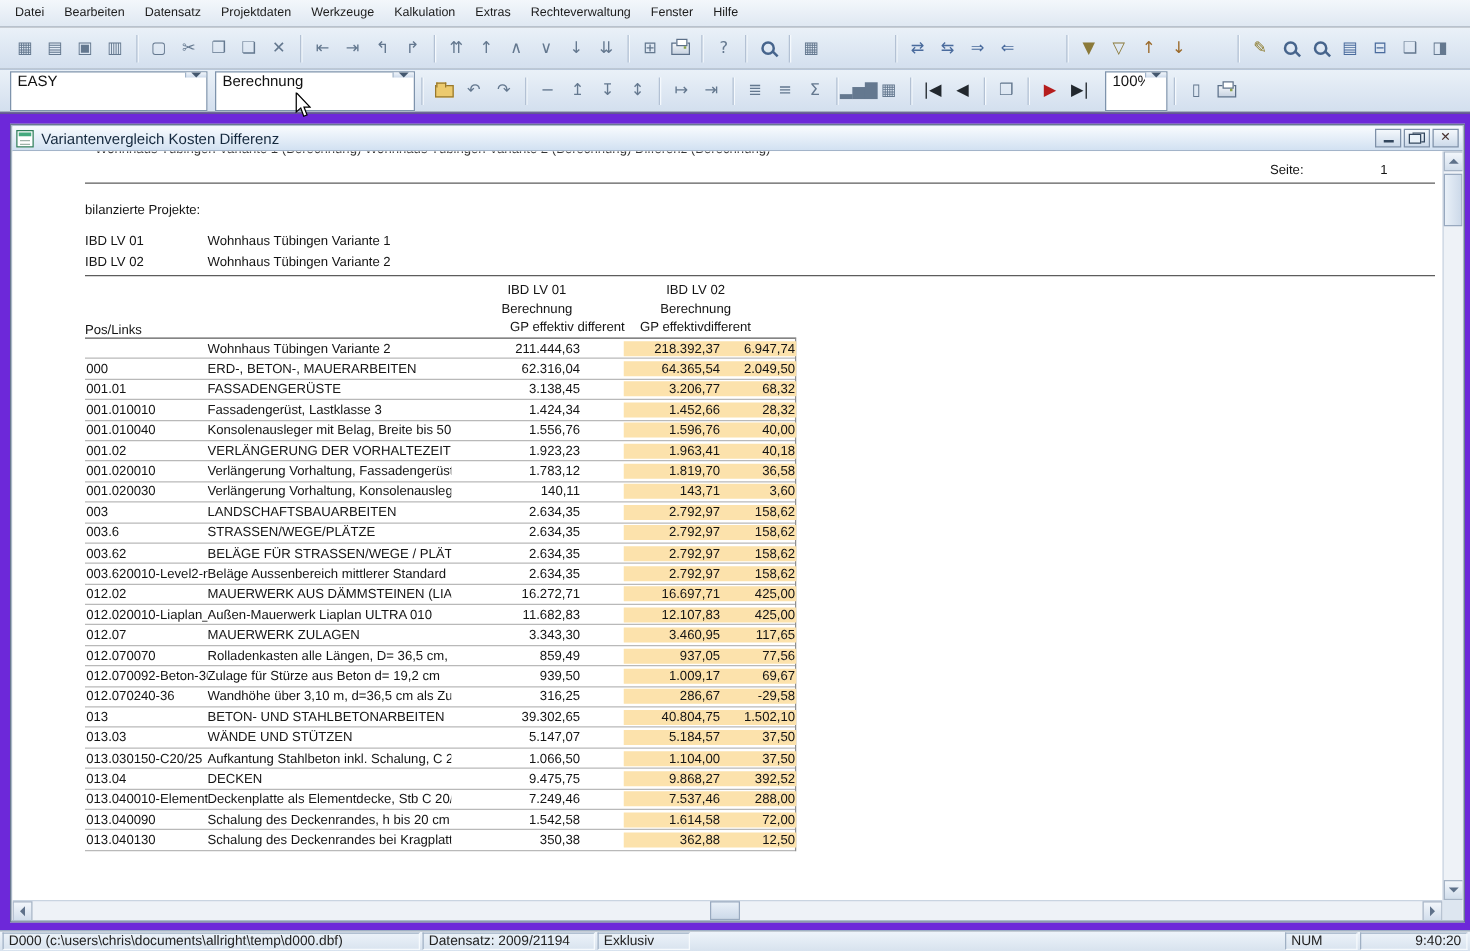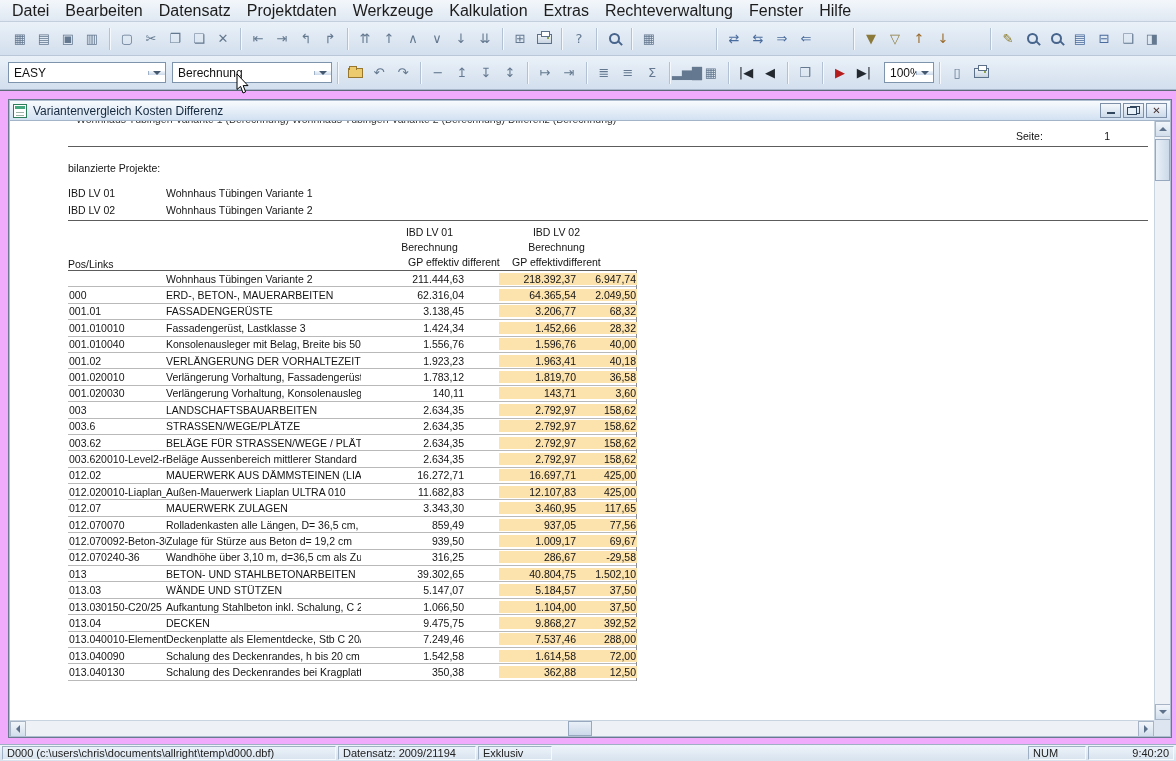--- a/index.html
+++ b/index.html
@@ -2,52 +2,52 @@
 <html style="--hl: #fce2ac;"><head>
 <meta charset="utf-8">
 <style>
   *{margin:0;padding:0;box-sizing:border-box}
   html,body{width:1176px;height:761px;overflow:hidden}
   body{position:relative;font-family:"Liberation Sans",sans-serif;background:#7f7f7f}
 
   
   .menubar{position:absolute;left:0;top:0;right:0;height:22px;background:linear-gradient(#f3f7fb,#dfe8f2);
     border-bottom:1px solid #c3cfdd;display:flex;align-items:center;padding-left:4px}
-  .menu-item{font-size:16px;color:#1c1c1c;padding:3px 8px;cursor:default}
+  .menu-item{font-size:10px;color:#1c1c1c;padding:3px 8px;cursor:default}
   .toolbar{position:absolute;left:0;right:0;display:flex;align-items:center;
     background:linear-gradient(#eaf1f8,#d3dfee);border-bottom:1px solid #b9c7d9;padding:0 8px}
   .tb1{top:22px;height:34px}
   .tb2{top:56px;height:34px;border-bottom:1px solid #a9b8cb}
   .tbgroup{display:flex;align-items:center}
   .tb-sep{width:1px;height:22px;background:#b3c1d4;box-shadow:1px 0 0 #f5f9fd;margin:0 5px;flex:none}
   .gap50{width:50px;flex:none}.gap30{width:30px;flex:none}
   .tbtn{width:24px;height:24px;display:flex;align-items:center;justify-content:center;
     font-family:"DejaVu Sans",sans-serif;font-size:13px;color:#64788f;flex:none;cursor:default}
   .tbtn .g{line-height:1}
   
   .ic-mag{width:11px;height:11px;border:2px solid #46648c;border-radius:50%;position:relative;display:inline-block}
   .ic-mag::after{content:"";position:absolute;width:6px;height:2px;background:#46648c;right:-5px;bottom:-2px;transform:rotate(45deg)}
   .ic-printer{width:15px;height:10px;background:linear-gradient(#f2f5f9,#c9d4e2);border:1px solid #5c7089;position:relative;display:inline-block}
   .ic-printer::before{content:"";position:absolute;left:3px;top:-4px;width:7px;height:4px;background:#fff;border:1px solid #5c7089}
   .ic-printer::after{content:"";position:absolute;right:2px;top:2px;width:2px;height:2px;background:#8ba24e}
   .ic-folder{width:15px;height:10px;background:#ecc желт}
   .ic-folder{width:15px;height:10px;background:#ecca6e;border:1px solid #97782e;position:relative;display:inline-block}
   .ic-folder::before{content:"";position:absolute;left:0;top:-3px;width:6px;height:3px;background:#ecca6e;border:1px solid #97782e;border-bottom:none}
   
-  .combo{height:21px;background:#fff;border:1px solid #7e93ac;display:flex;align-items:center;flex:none}
+  .combo{height:32px;background:#fff;border:1px solid #7e93ac;display:flex;align-items:flex-start;flex:none}
   .combo .val{flex:1;font-size:12px;color:#111;display:flex;align-items:center;padding:0 5px;white-space:nowrap;overflow:hidden}
   .combo .arrow-btn{width:17px;background:linear-gradient(#f1f6fb,#ccd9ea);border-left:1px solid #9fb2c8;
     display:flex;align-items:center;justify-content:center}
   .tri-down{width:0;height:0;border-left:4px solid transparent;border-right:4px solid transparent;border-top:4px solid #44586f}
   .tri-up{width:0;height:0;border-left:4px solid transparent;border-right:4px solid transparent;border-bottom:4px solid #5e718a}
   .tri-left{width:0;height:0;border-top:4px solid transparent;border-bottom:4px solid transparent;border-right:4px solid #5e718a}
   .tri-right{width:0;height:0;border-top:4px solid transparent;border-bottom:4px solid transparent;border-left:4px solid #5e718a}
 
   
-  .mdi{position:absolute;left:0;top:90px;right:0;bottom:17px;background:#f0abfc;border-top:1px solid #5f6a78}
+  .mdi{position:absolute;left:0;top:90px;right:0;bottom:17px;background:#6d28d9;border-top:1px solid #5f6a78}
   .child{position:absolute;left:8px;top:8px;width:1164px;height:639px;background:#fff;border:1px solid #69798f;
     box-shadow:0 0 0 1px #aebdcf inset}
   .titlebar{position:absolute;left:1px;top:1px;right:1px;height:20px;
     background:linear-gradient(#f8fbfe,#d2e1f2);border-bottom:1px solid #a3b4c9;display:flex;align-items:center;padding:0 3px}
   .doc-icon{width:14px;height:14px;background:#fff;border:1px solid #2e7d5b;position:relative;flex:none}
   .doc-icon::before{content:"";position:absolute;left:1px;right:1px;top:1px;height:3px;background:#44a97e}
   .doc-icon::after{content:"";position:absolute;left:2px;right:2px;top:7px;height:1px;background:#9fb3a9;box-shadow:0 3px 0 #9fb3a9}
   .title{font-size:12px;color:#15293e;margin-left:6px;flex:1;white-space:nowrap}
   .winbtns{display:flex;align-items:center}
   .wb{width:21px;height:15px;border:1px solid #7e90a8;background:linear-gradient(#f4f8fc,#ccdaea);

